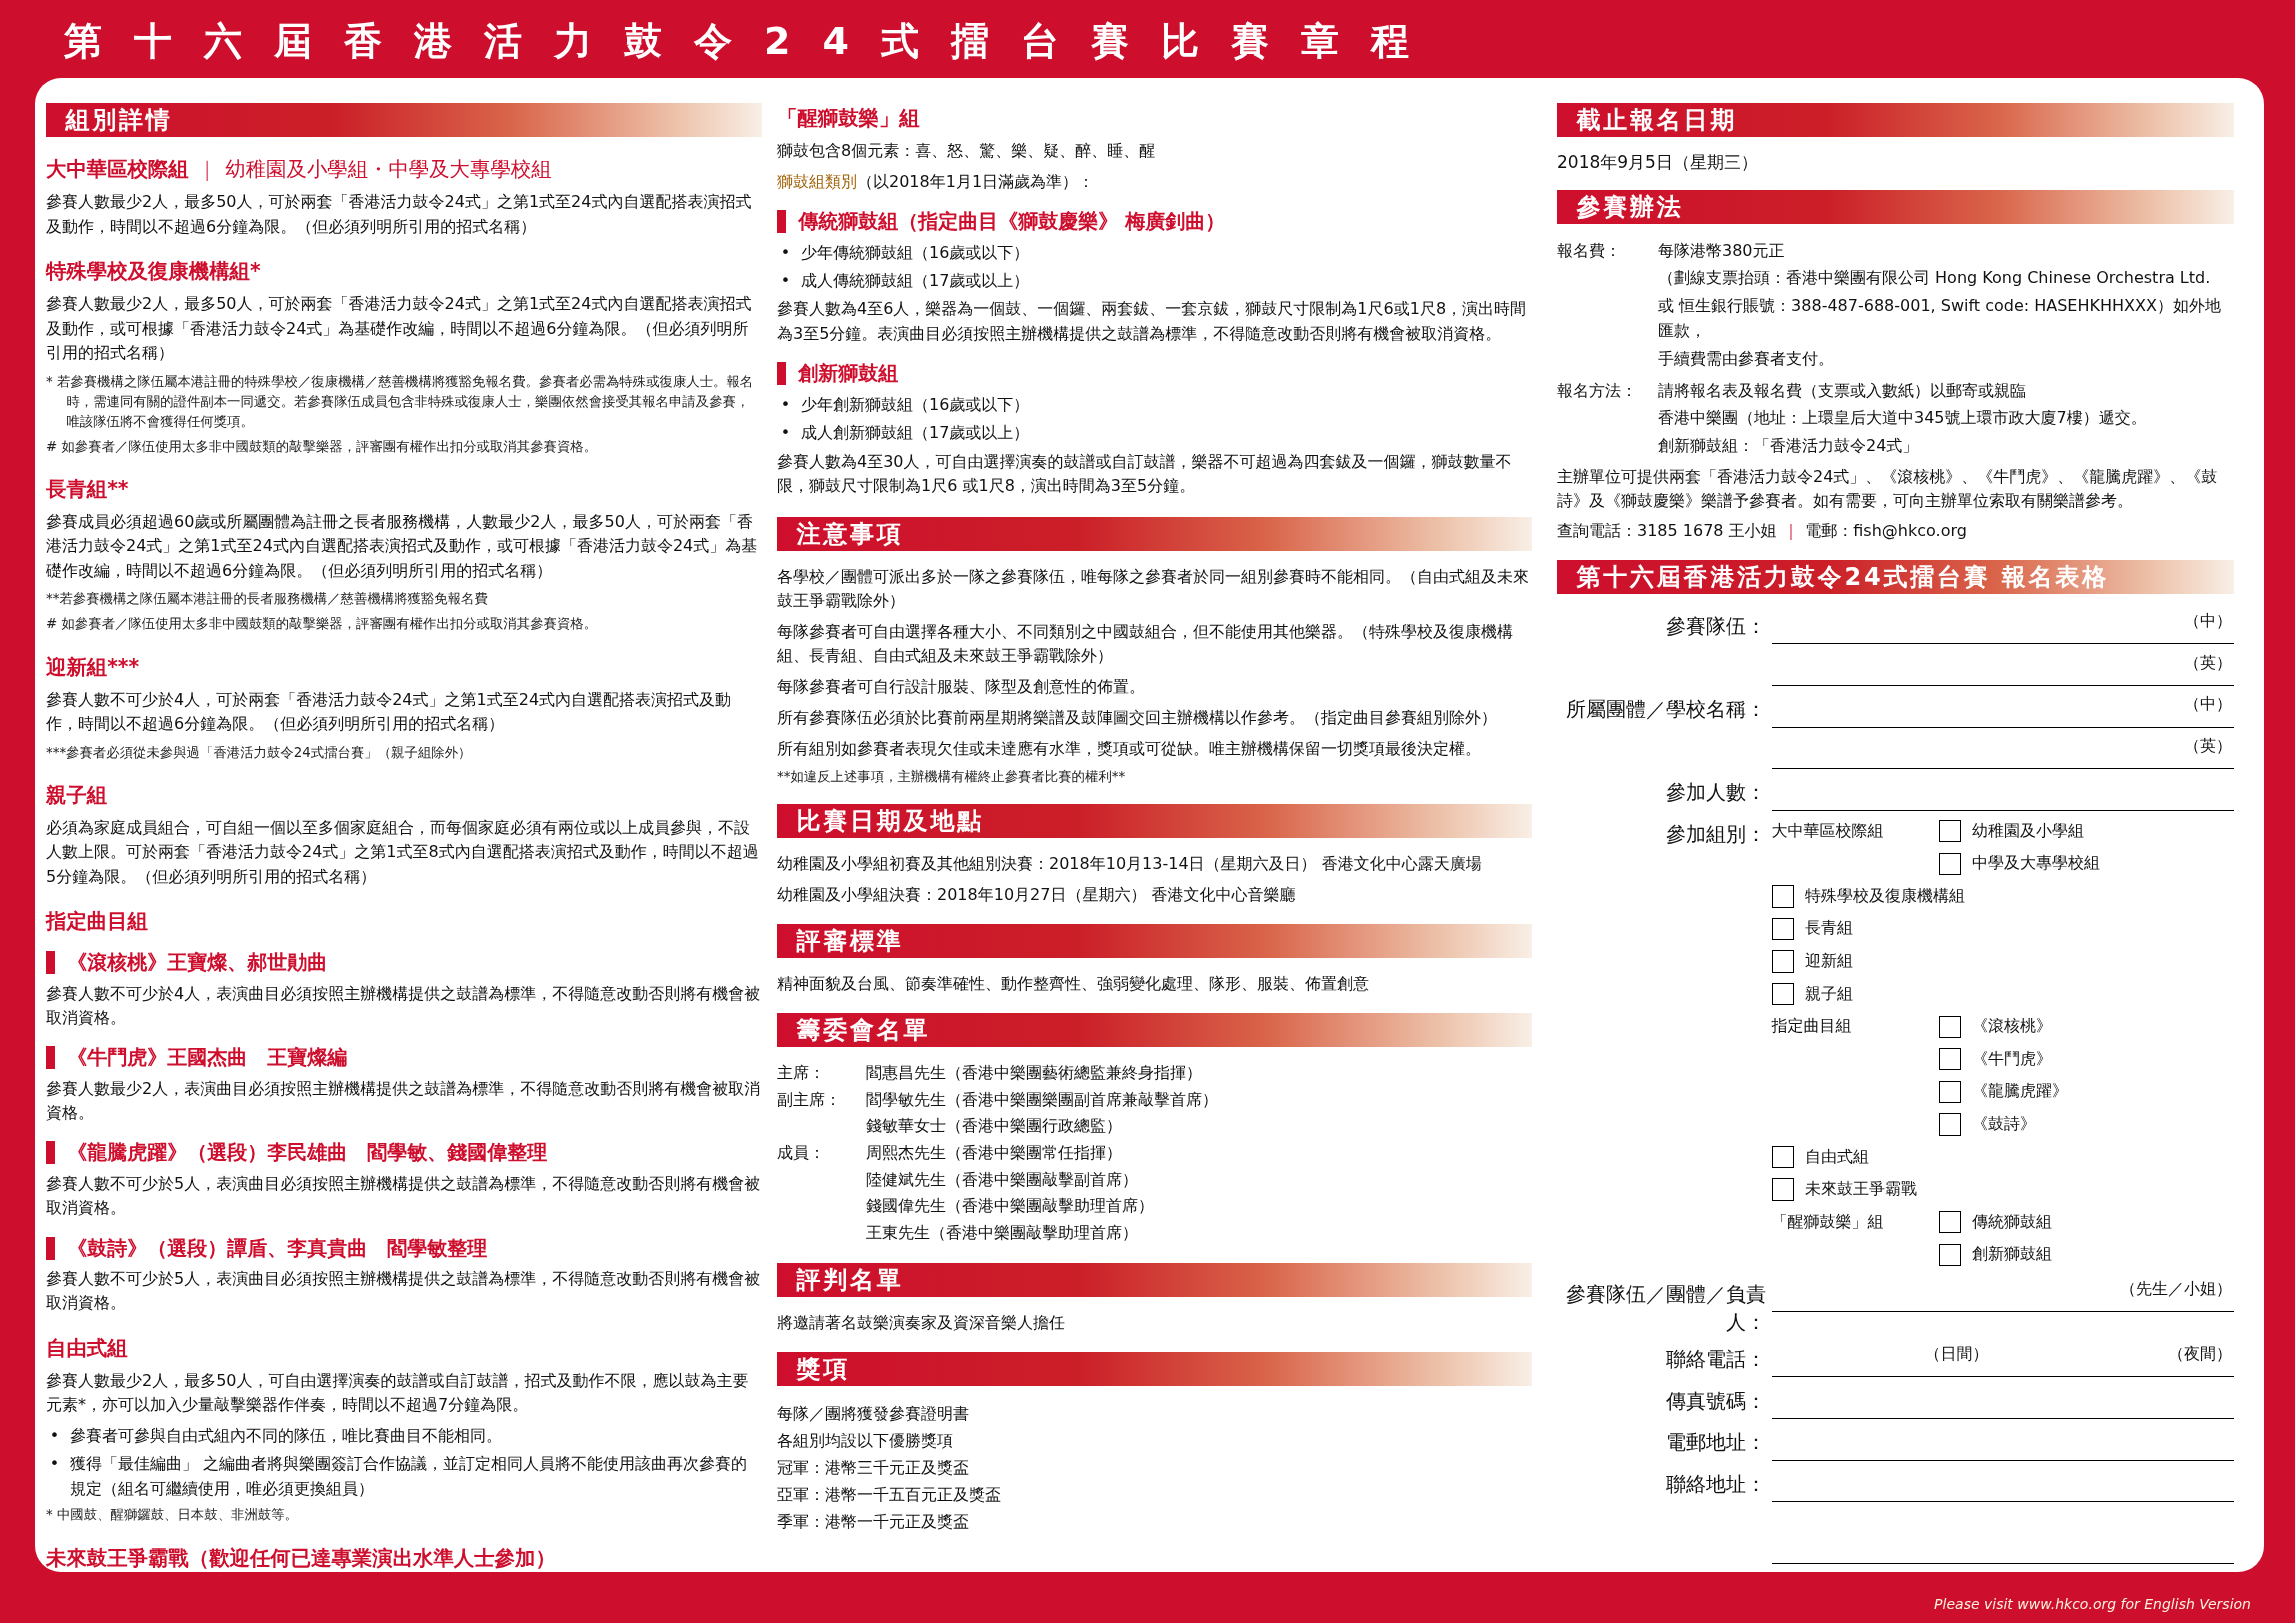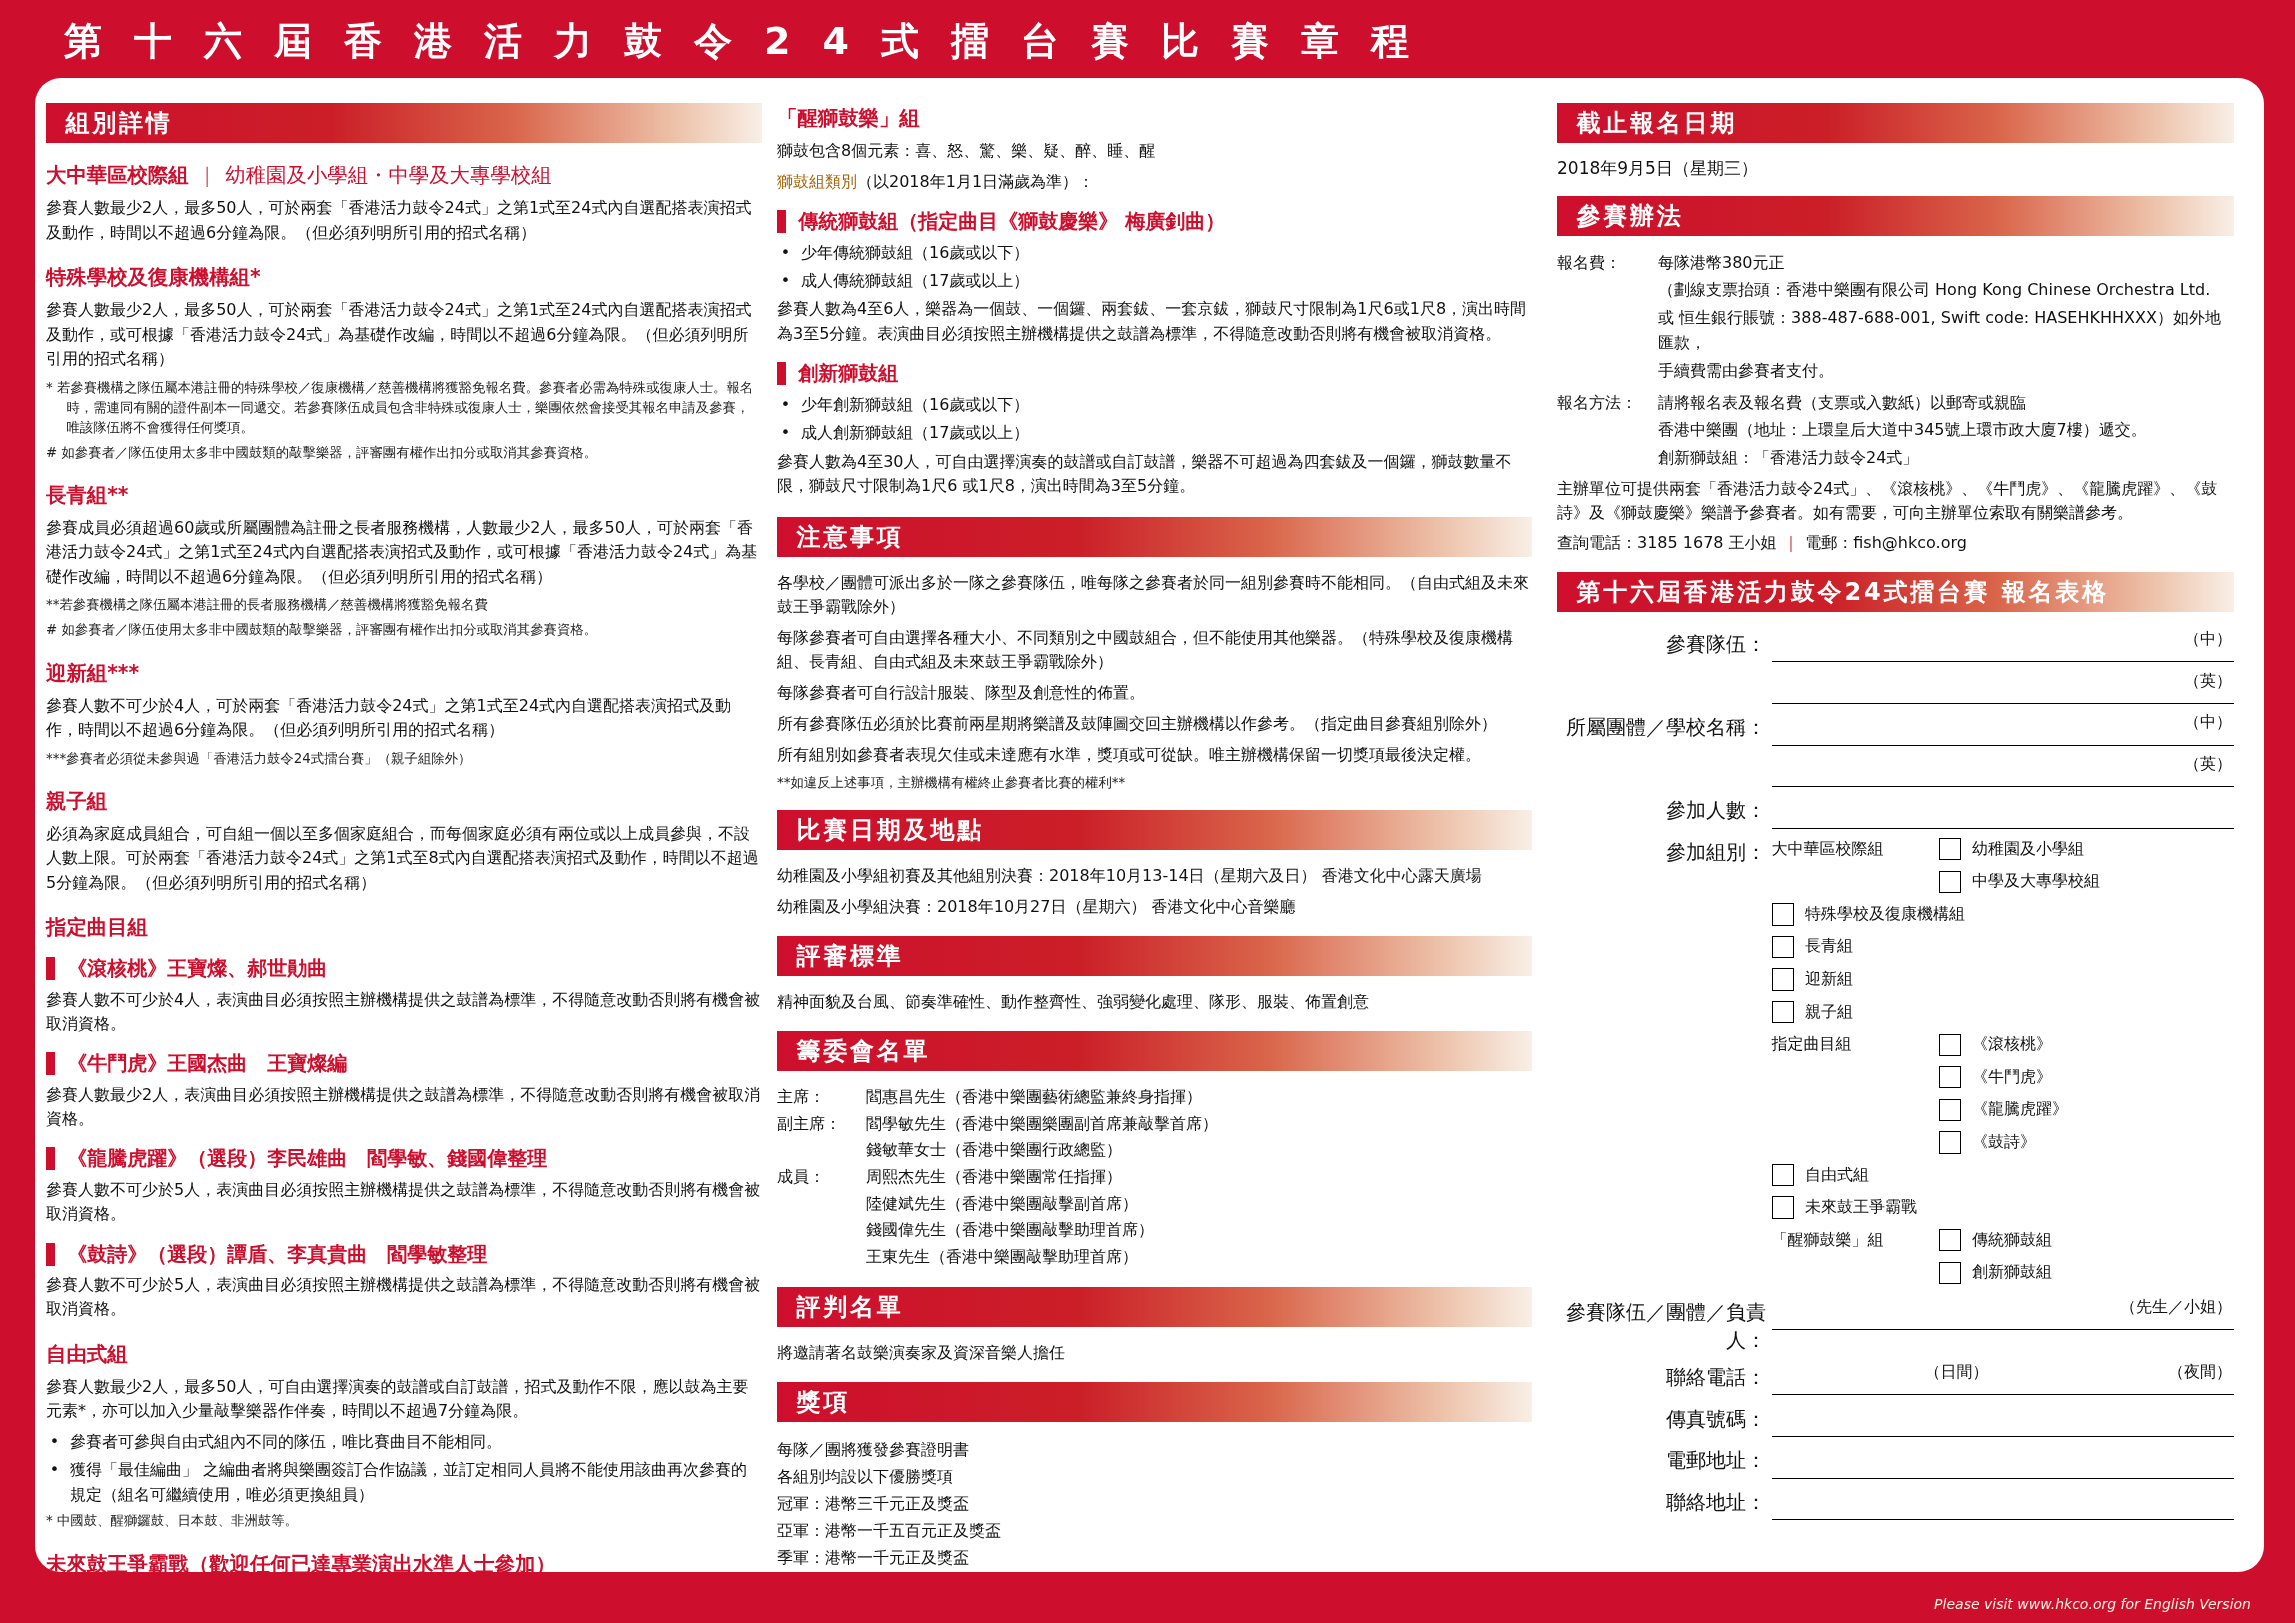--- a/index.html
+++ b/index.html
@@ -7,21 +7,21 @@
         font-family:"DejaVu Sans","Liberation Sans",sans-serif;}
   .title{position:absolute;left:43px;top:15.7px;font-size:38px;font-weight:bold;color:#ffffff;
          letter-spacing:32px;white-space:nowrap;margin-left:21px;}
   .panel{position:absolute;left:35px;top:78px;width:2229px;height:1494px;background:#ffffff;
          border-radius:26px;overflow:hidden;}
   .footer{position:absolute;right:44px;bottom:11px;font-size:14px;color:#faf3e0;font-style:italic;}
   .col{position:absolute;top:25px;color:#111;}
   .col1{left:11px;width:716px;}
   .col2{left:742px;width:755px;}
   .col3{left:1522px;width:677px;}
-  .bar{height:40px;display:flex;align-items:center;padding-left:19.4px;margin:0 0 14px 0;
+  .bar{height:34px;display:flex;align-items:center;padding-left:19.4px;margin:0 0 14px 0;
        background:linear-gradient(90deg,#ce0e2d 0%,#cb1f28 40%,#d9654a 65%,#edc2aa 88%,#f8efe6 100%);
        color:#fff;font-weight:bold;font-size:24px;letter-spacing:2.8px;}
   .ghead{color:#ce0e2d;font-weight:bold;font-size:20.4px;margin:19.4px 0 7.4px 0;line-height:1.3;}
   .ghead .gsub{font-weight:normal;}
   .ghead .gsep{font-weight:normal;padding:0 8.3px;color:#d8405a;}
   .col2 .ghead.first{margin-top:1.9px;}
   .p{font-size:16px;line-height:1.52;margin:0 0 6.5px 0;}
   .fn{font-size:13.4px;line-height:1.5;margin:0 0 4.6px 0;color:#222;padding-left:20.4px;text-indent:-20.4px;}
   .piece{display:flex;align-items:center;margin:14px 0 5.6px 0;}
   .pbar{width:9.3px;height:23px;background:#ce0e2d;margin-right:12px;flex:none;}

